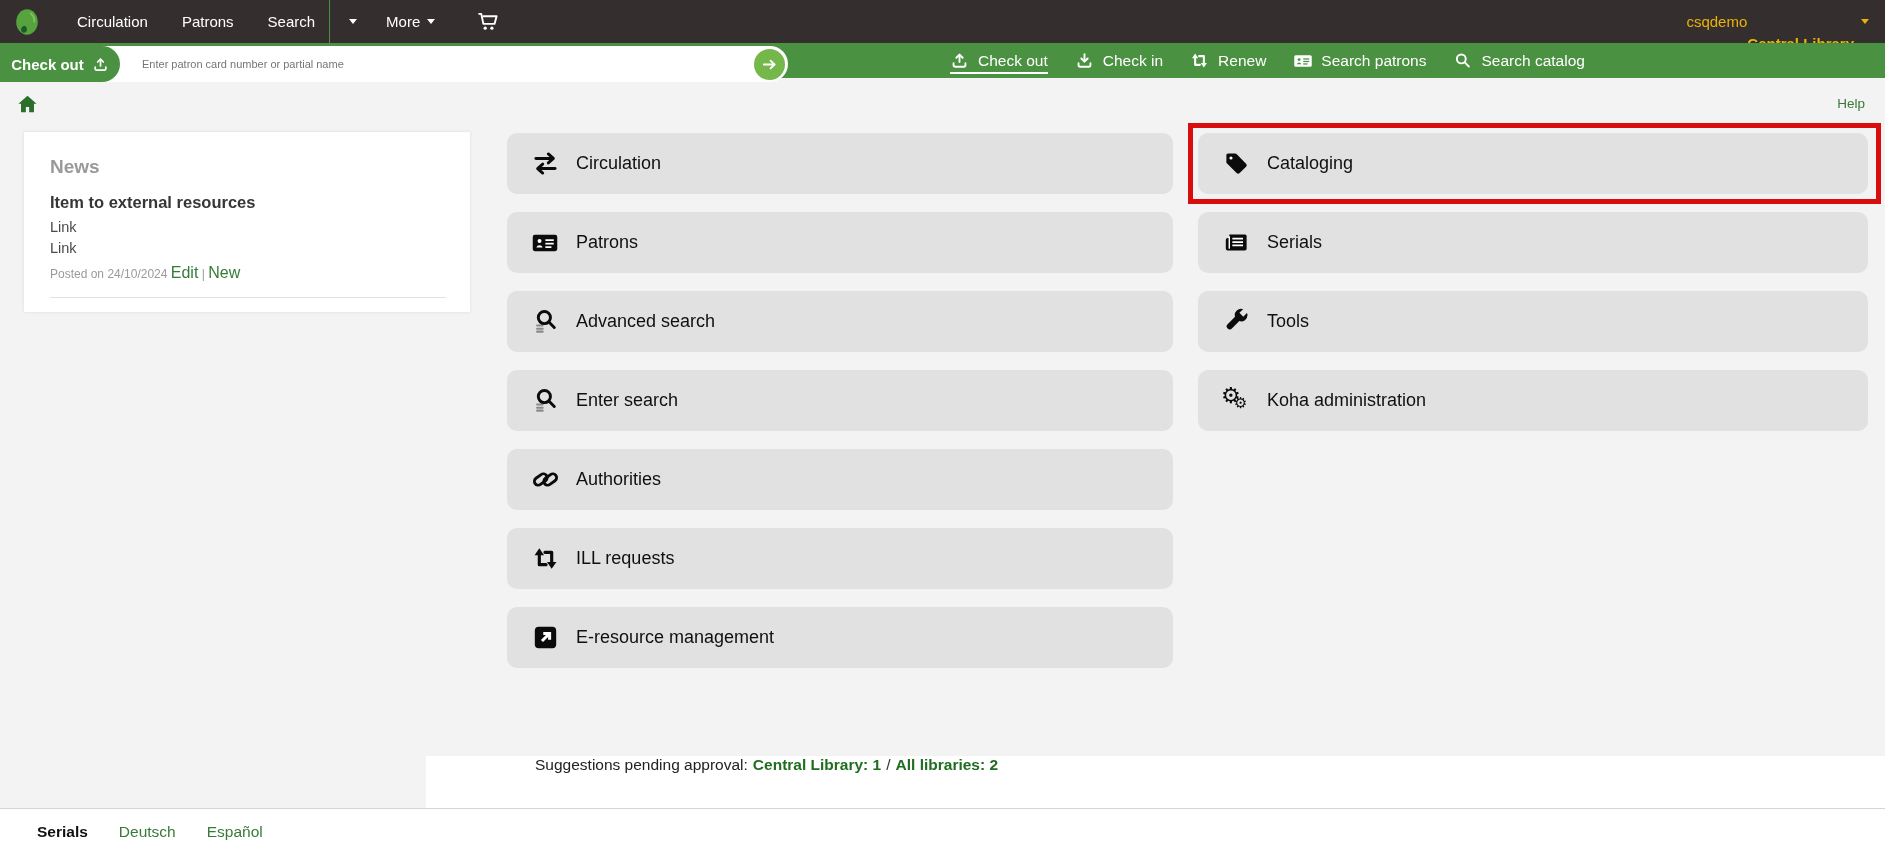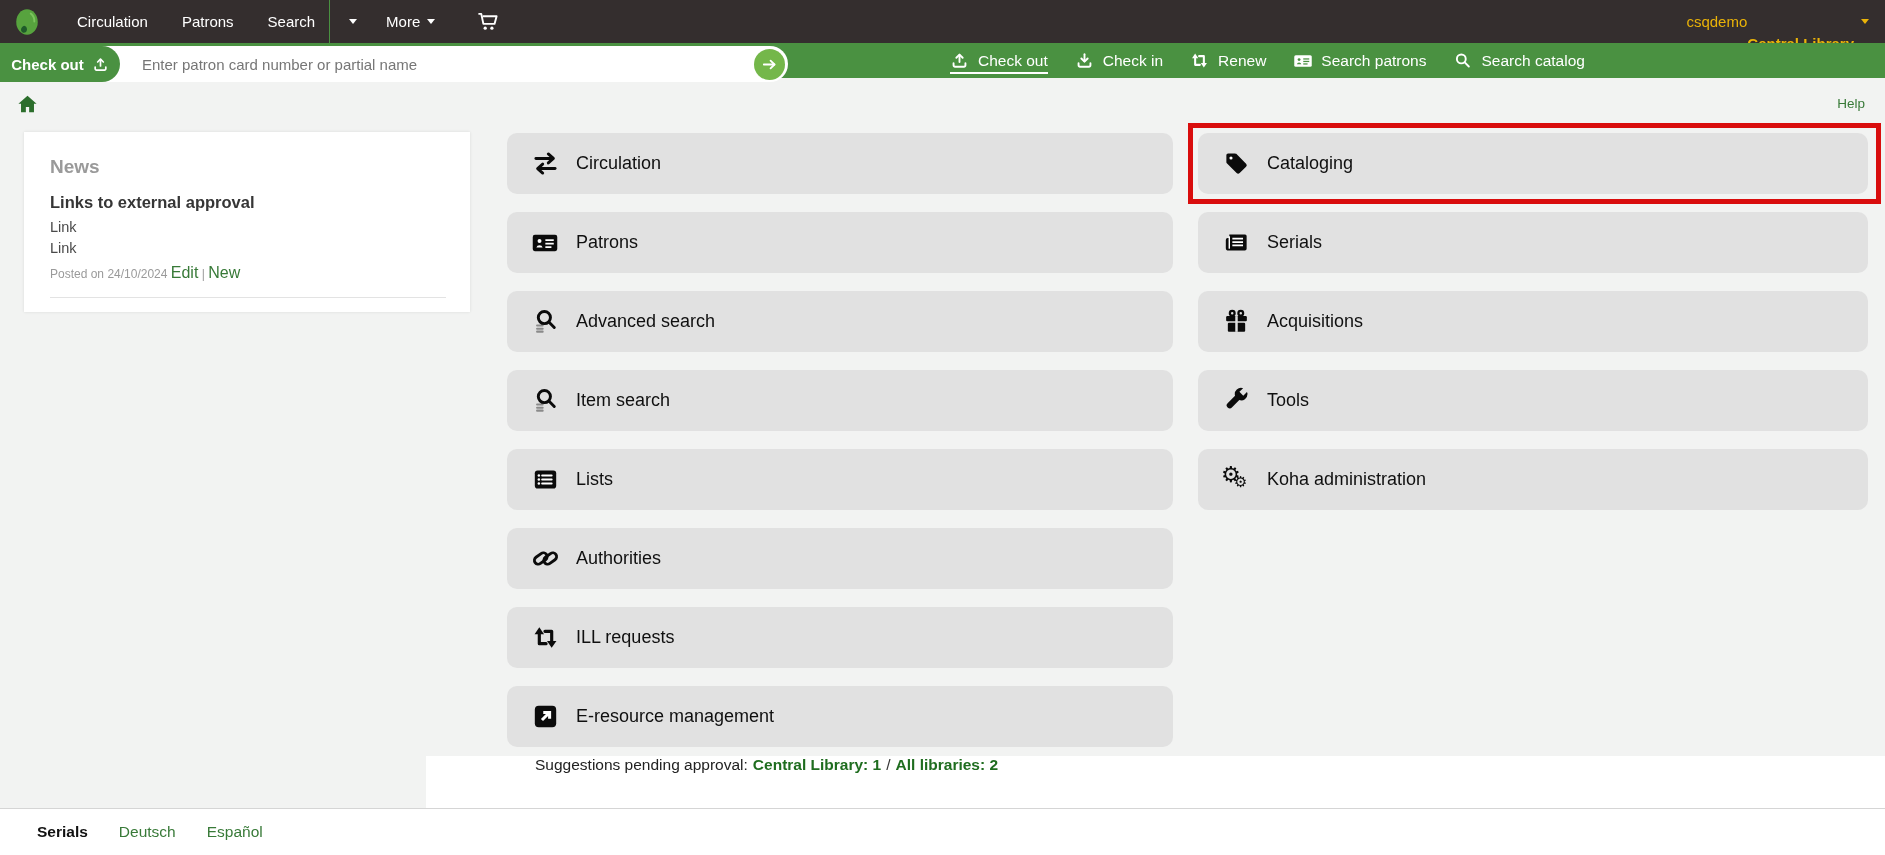--- a/index.html
+++ b/index.html
@@ -44,21 +44,21 @@
   }
   .checkout-tab {
     position:absolute; left:0; top:0; width:120px; height:36px;
     background:#4a9141; border-radius:0 18px 18px 0;
     display:flex; align-items:center; justify-content:center; gap:8px;
     color:#fff; font-size:15px; font-weight:bold;
   }
   .patron-input {
     position:absolute; left:128px; top:1px; width:612px; height:34px;
     border:none; outline:none; font-family:"Liberation Sans",sans-serif;
-    font-size:15px; color:#444; background:transparent; padding-left:14px;
+    font-size:11px; color:#444; background:transparent; padding-left:14px;
   }
   .patron-input::placeholder { color:#767676; opacity:1; }
   .submit-btn {
     position:absolute; right:3px; top:2.5px; width:31px; height:31px;
     border:none; border-radius:50%; background:#74b74a; color:#fff;
     display:flex; align-items:center; justify-content:center; cursor:pointer;
   }
   .quick-links {
     position:absolute; left:950px; top:0; height:35px;
     display:flex; align-items:center; gap:27px; font-size:15.5px;
@@ -251,21 +251,21 @@
 
   <a class="home-link">
     <svg width="21" height="19" viewBox="0 0 24 22">
       <path d="M12 1 1.5 10h3v10h5.6v-6h3.8v6h5.6V10h3z" fill="#2c6e2c"></path>
     </svg>
   </a>
   <a class="help-link">Help</a>
 
   <section class="news">
     <h2>News</h2>
-    <h3>Links to external approval</h3>
+    <h3>Item to external resources</h3>
     <a class="news-link">Link</a>
     <a class="news-link">Link</a>
     <div class="posted">
       <span>Posted on 24/10/2024</span>
       <a>Edit</a>
       <span>|</span>
       <a>New</a>
     </div>
     <hr>
   </section>
@@ -310,35 +310,21 @@
     <a class="module">
       <span class="micon">
         <svg width="27" height="27" viewBox="0 0 24 24" fill="none">
           <g stroke="#8a8a8a" stroke-width="1.8" stroke-linecap="round">
               <path d="M4.5 15.5h5M4.5 18.5h5M4.5 21h5"></path>
             </g>
           <circle cx="11" cy="8.5" r="5.4" stroke="currentColor" stroke-width="2.6"></circle>
           <path d="M15.2 12.7l4.6 4.6" stroke="currentColor" stroke-width="2.6" stroke-linecap="round"></path>
         </svg>
       </span>
-      <span class="mlabel">Item search</span>
-    </a>
-    <a class="module">
-      <span class="micon">
-        <svg width="27" height="27" viewBox="0 0 24 24">
-          <rect x="2.5" y="4" width="19" height="16" rx="2.5" fill="currentColor"></rect>
-          <g class="detail-stroke" stroke-width="1.7" stroke-linecap="round">
-              <path d="M9 8.5h8.5M9 12h8.5M9 15.5h8.5"></path>
-            </g>
-          <circle class="detail-fill" cx="6.1" cy="8.5" r="1.1"></circle>
-          <circle class="detail-fill" cx="6.1" cy="12" r="1.1"></circle>
-          <circle class="detail-fill" cx="6.1" cy="15.5" r="1.1"></circle>
-        </svg>
-      </span>
-      <span class="mlabel">Lists</span>
+      <span class="mlabel">Enter search</span>
     </a>
     <a class="module">
       <span class="micon">
         <svg width="27" height="27" viewBox="0 0 24 24" fill="none" stroke="currentColor" stroke-width="2.5">
           <rect x="1.6" y="8.6" width="12.4" height="6.8" rx="3.4" transform="rotate(-36 7.8 12)"></rect>
           <rect x="10" y="8.6" width="12.4" height="6.8" rx="3.4" transform="rotate(-36 16.2 12)"></rect>
         </svg>
       </span>
       <span class="mlabel">Authorities</span>
     </a>
@@ -383,32 +369,20 @@
           <g class="detail-stroke" stroke-width="1.6">
               <path d="M8.3 8.6h9.5M8.3 11.6h9.5M8.3 14.6h9.5"></path>
             </g>
           <path class="detail-stroke" stroke-width="1.3" d="M5.6 6.5v11"></path>
         </svg>
       </span>
       <span class="mlabel">Serials</span>
     </a>
     <a class="module">
       <span class="micon">
-        <svg width="27" height="27" viewBox="0 0 24 24">
-          <circle cx="8.2" cy="4.6" r="2.1" fill="none" stroke="currentColor" stroke-width="2"></circle>
-          <circle cx="15.8" cy="4.6" r="2.1" fill="none" stroke="currentColor" stroke-width="2"></circle>
-          <rect x="2.8" y="7.2" width="18.4" height="4.6" rx="1" fill="currentColor"></rect>
-          <rect x="4.3" y="13.2" width="15.4" height="8" rx="1" fill="currentColor"></rect>
-          <rect x="10.9" y="7.2" width="2.2" height="14" fill="#e1e1e1"></rect>
-        </svg>
-      </span>
-      <span class="mlabel">Acquisitions</span>
-    </a>
-    <a class="module">
-      <span class="micon">
         <svg width="27" height="27" viewBox="0 0 24 24" fill="currentColor">
           <path d="M21.8 6.3a5.6 5.6 0 0 1-7.3 5.3l-6.4 6.4a2.7 2.7 0 1 1-3.8-3.8l6.4-6.4A5.6 5.6 0 0 1 17.9 1l-3.3 3.3 3.4 3.4 3.3-3.3c.3.6.5 1.2.5 1.9z"></path>
         </svg>
       </span>
       <span class="mlabel">Tools</span>
     </a>
     <a class="module">
       <span class="micon gears">
         <span class="gear-big">⚙</span>
           <span class="gear-small">⚙</span>

